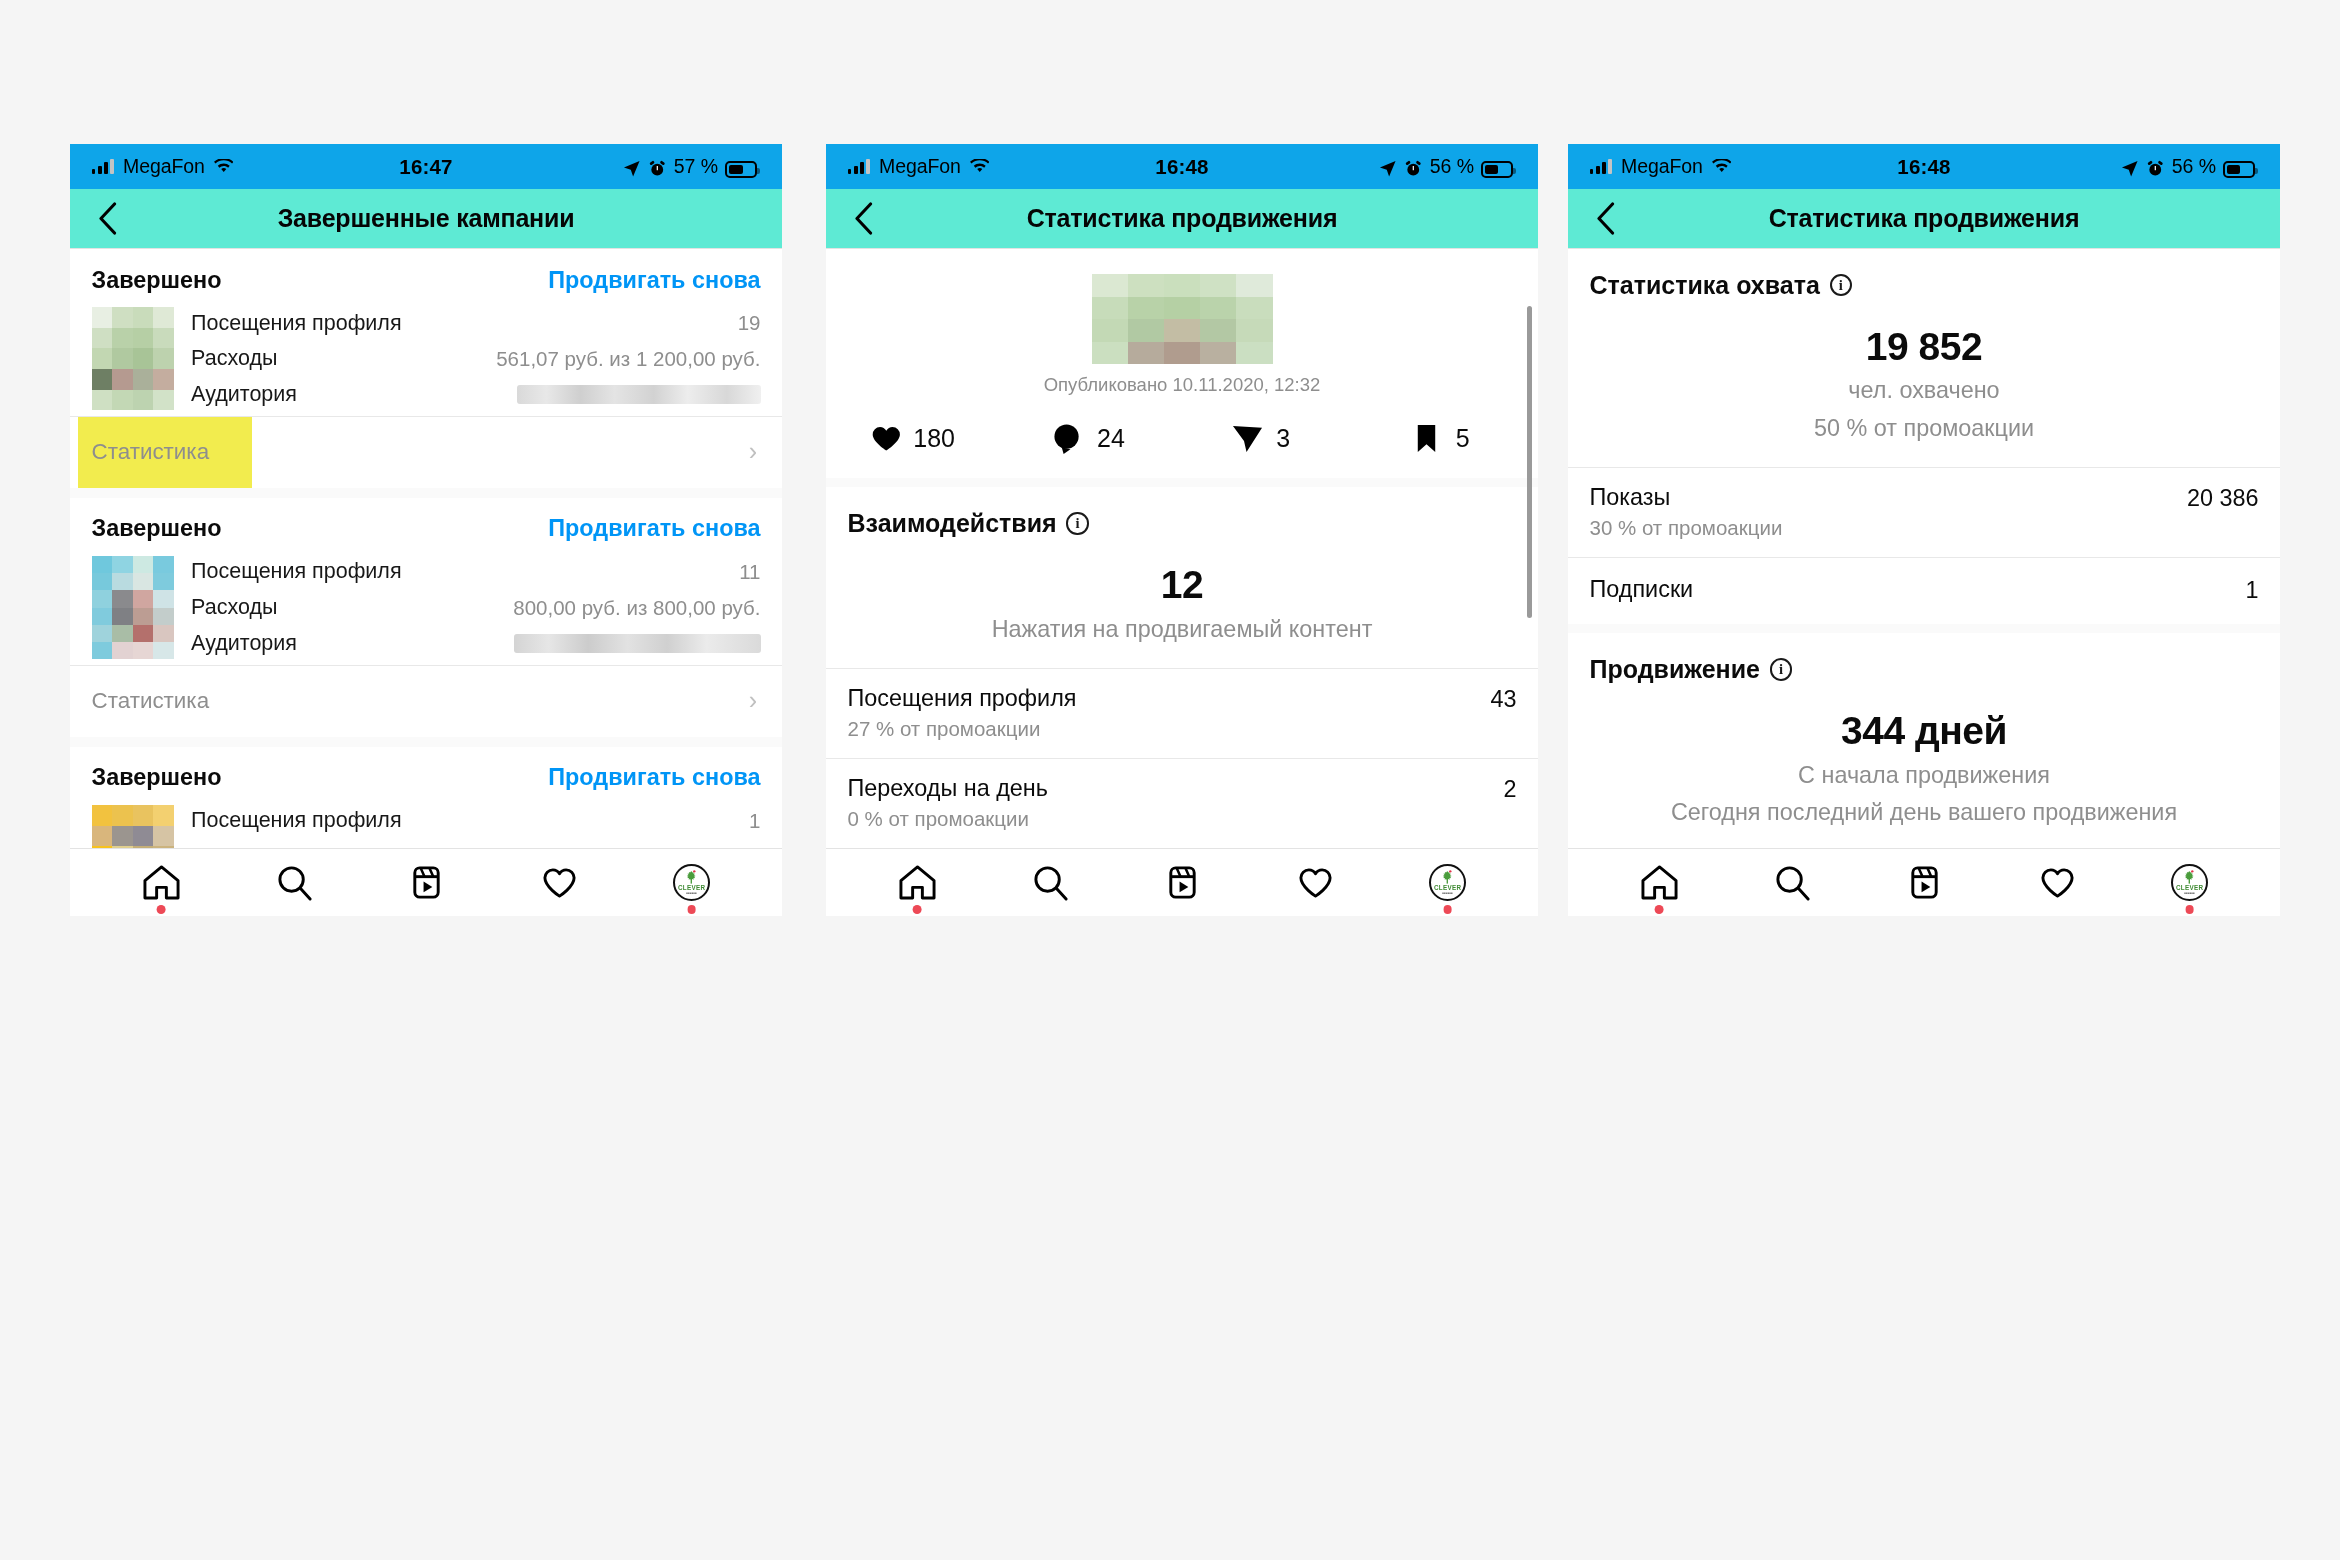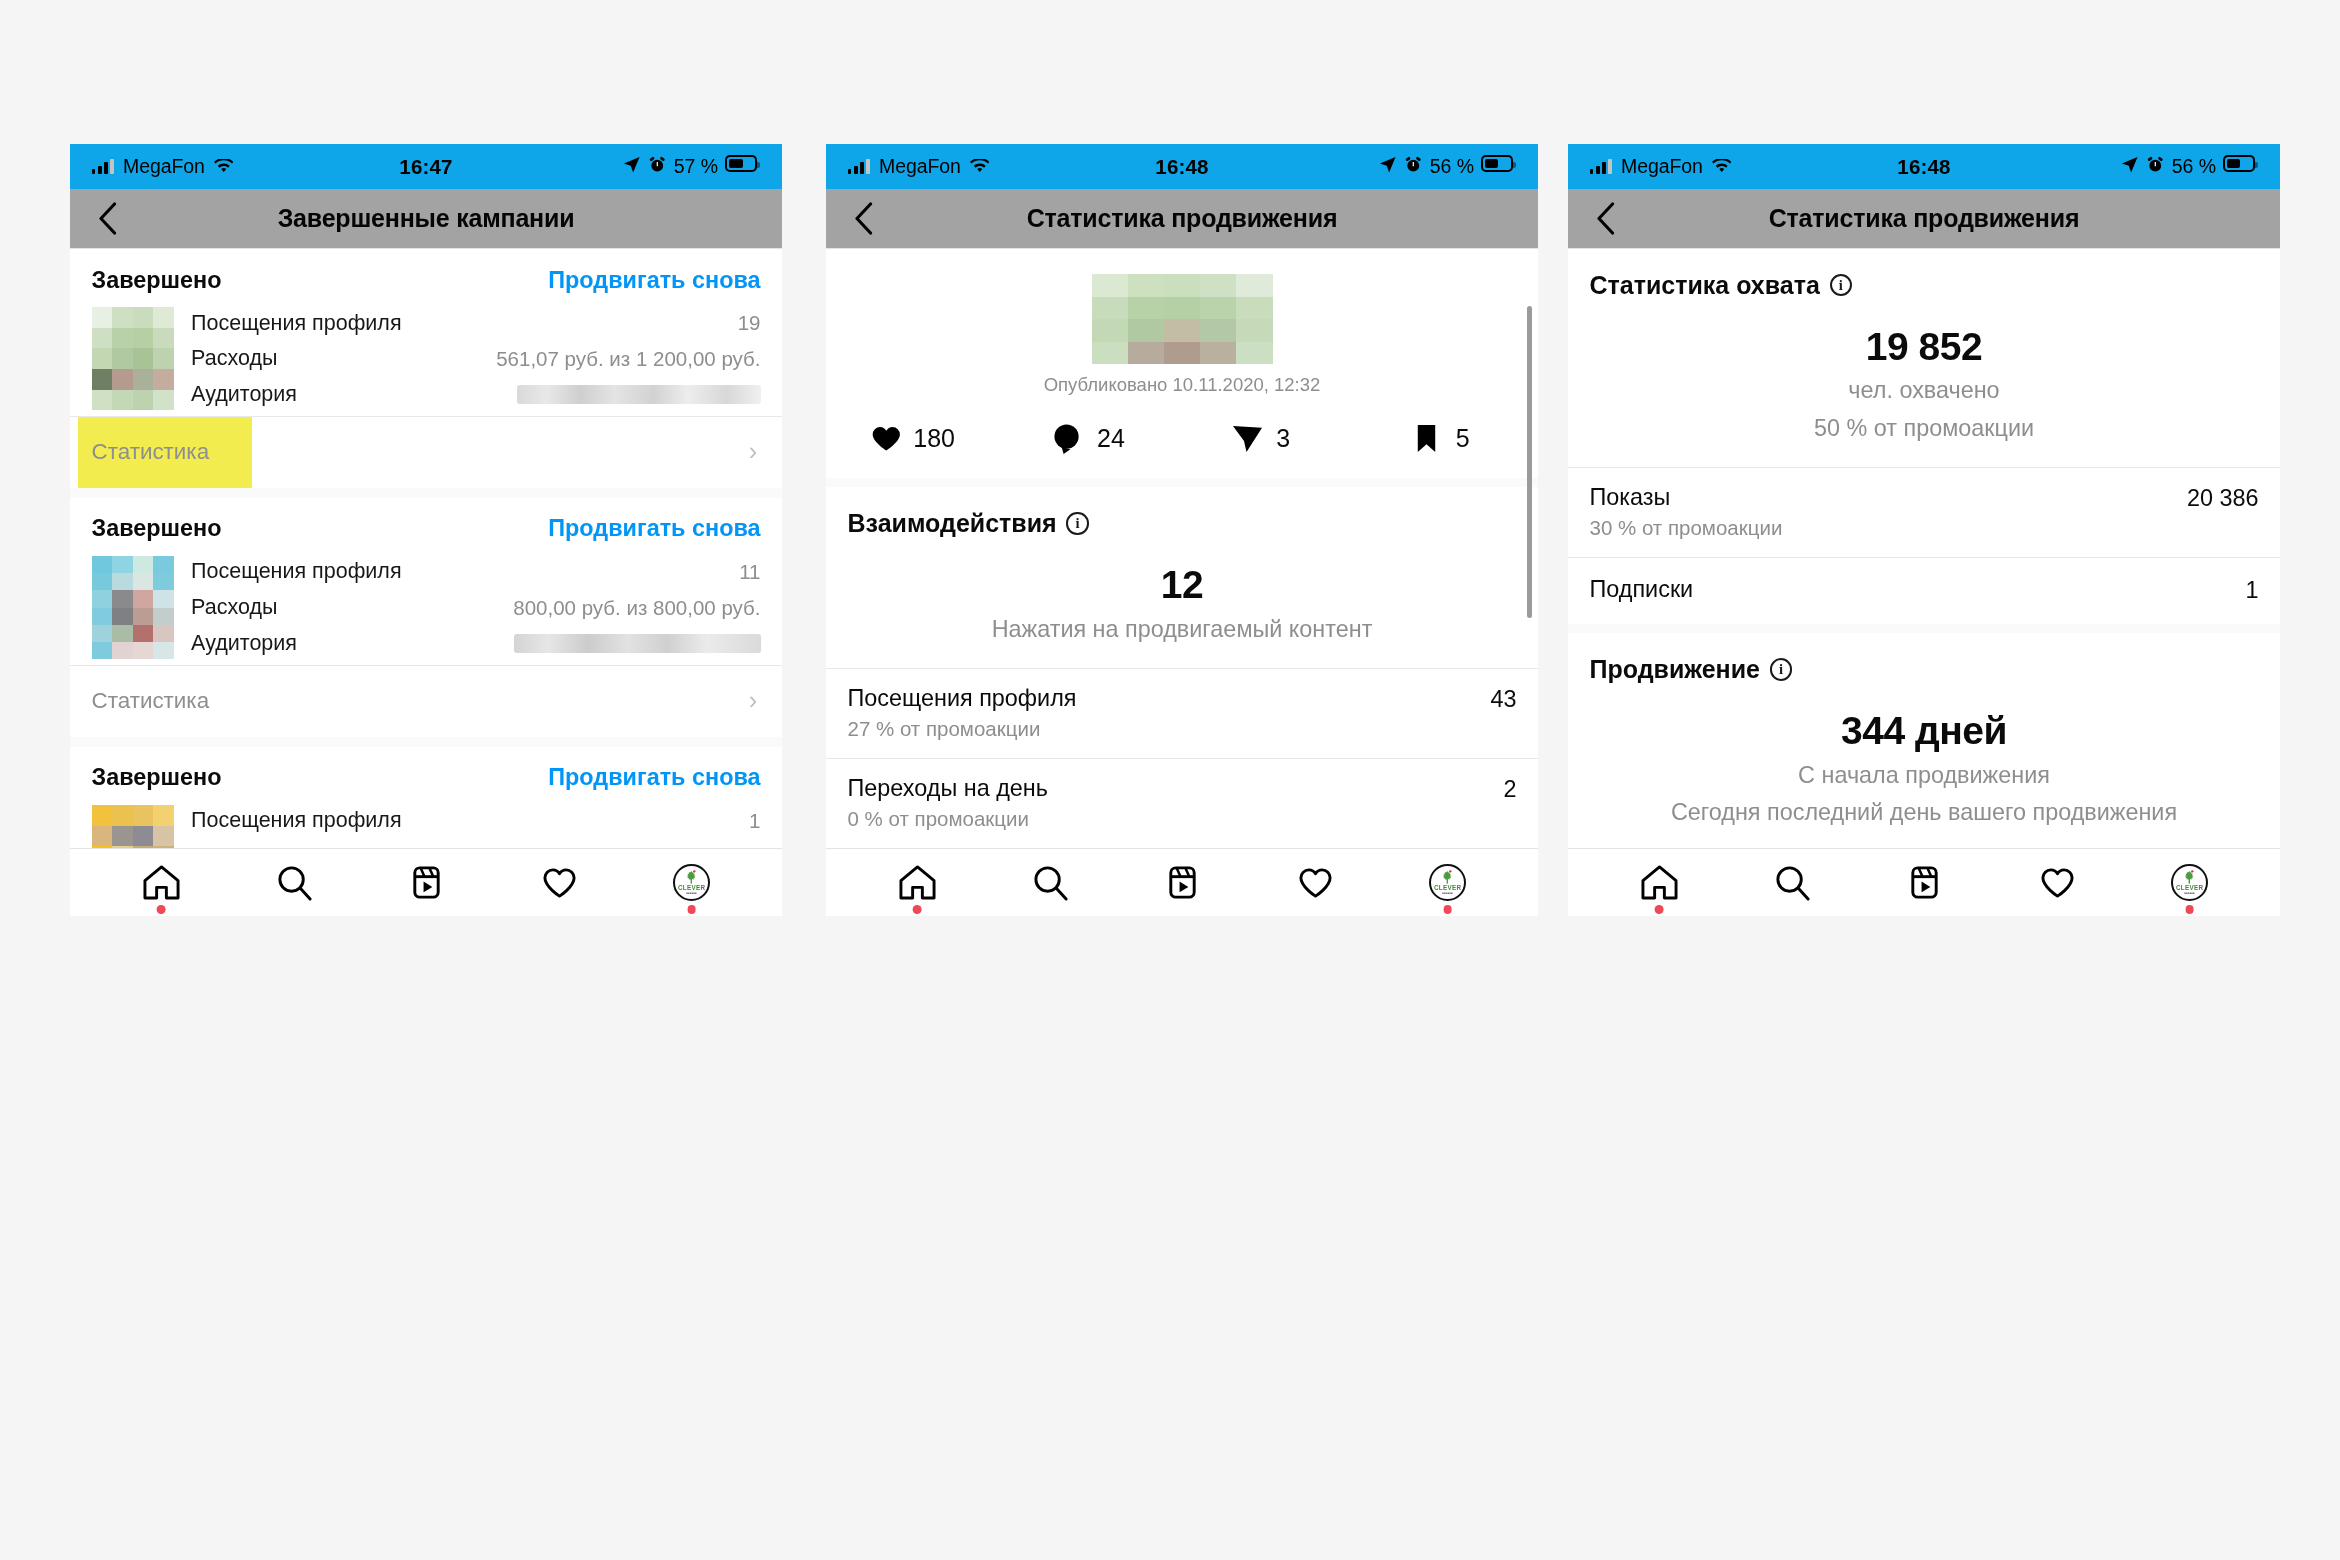--- a/index.html
+++ b/index.html
@@ -40,39 +40,39 @@
   .bars i:nth-child(3) { height: 11.7px; }
   .bars i:nth-child(4) { height: 14.6px; background: #c4c4c4; }
   .carrier { font-size: 19.5px; font-weight: 500; color: #000; letter-spacing: -0.1px; }
   .wifi { width: 19.5px; height: 14.6px; position: relative; }
   .wifi svg { display: block; }
   .sb-time {
     position: absolute; left: 0; right: 0; text-align: center;
     font-size: 20.5px; font-weight: 600; color: #000; letter-spacing: 0.2px;
   }
   .sb-right {
-    margin-left: auto; display: flex; align-items: flex-start; gap: 6.8px;
+    margin-left: auto; display: flex; align-items: flex-end; gap: 6.8px;
     position: relative; z-index: 2;
   }
   .sb-pct { font-size: 19.5px; font-weight: 400; color: #000; }
   .batt {
     width: 32px; height: 16.6px; border: 2px solid #000; border-radius: 4.9px;
     position: relative; display: flex; align-items: center; padding: 2px;
   }
   .batt::after {
     content: ""; position: absolute; right: -4.9px; top: 4.9px;
     width: 2.9px; height: 5.9px; background: #000; border-radius: 0 2px 2px 0;
     opacity: .45;
   }
   .batt .lvl { height: 100%; background: #000; border-radius: 2px; }
 
   
   .navbar {
     height: 60px; display: flex; align-items: center;
-    position: relative; background: #a3a3a3;
+    position: relative; background: #5eead4;
     border-bottom: 1px solid #e3e3e3;
   }
   .back-btn {
     width: 59px; display: flex; align-items: center; justify-content: center;
     margin-left: 7.8px;
   }
   .nav-title {
     position: absolute; left: 0; right: 0; text-align: center;
     font-size: 25px; font-weight: 700; color: #050505; letter-spacing: -0.2px;
   }

